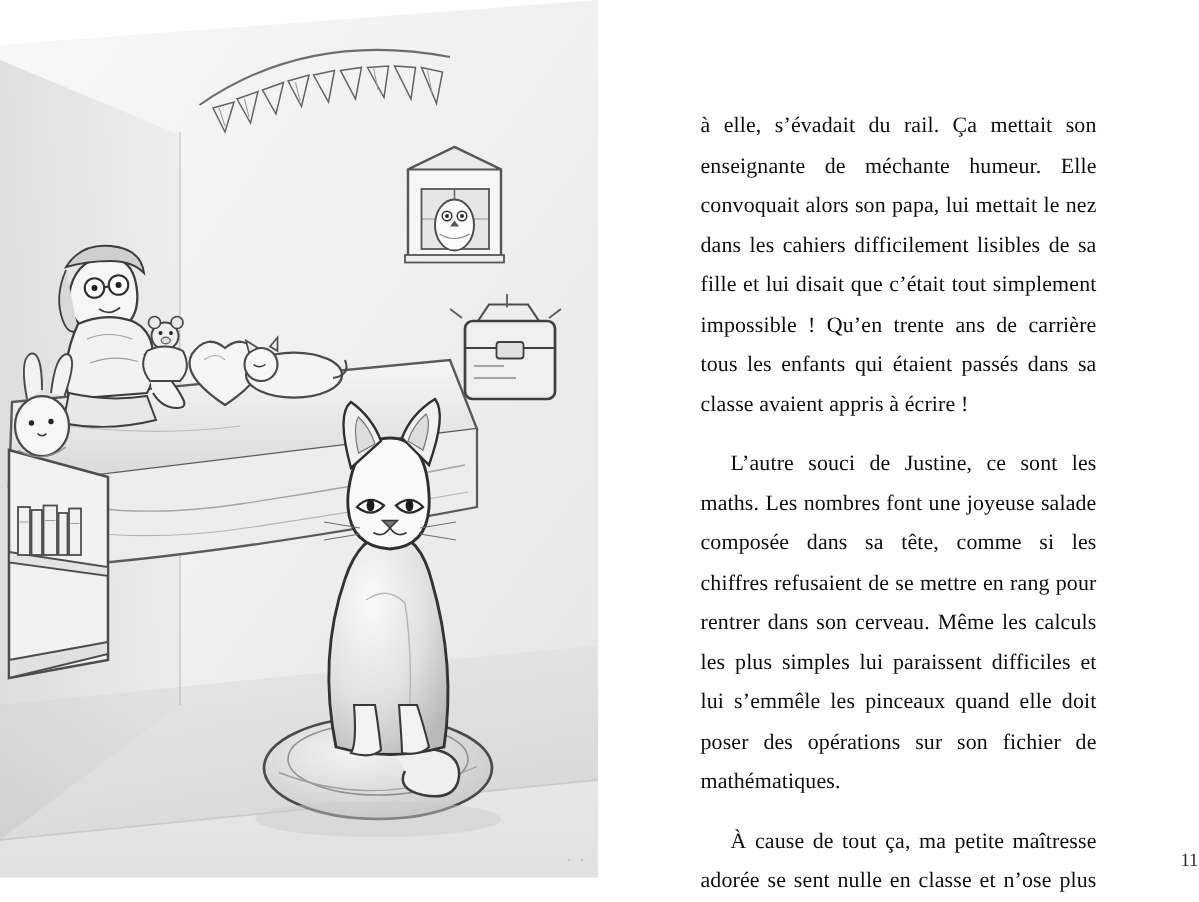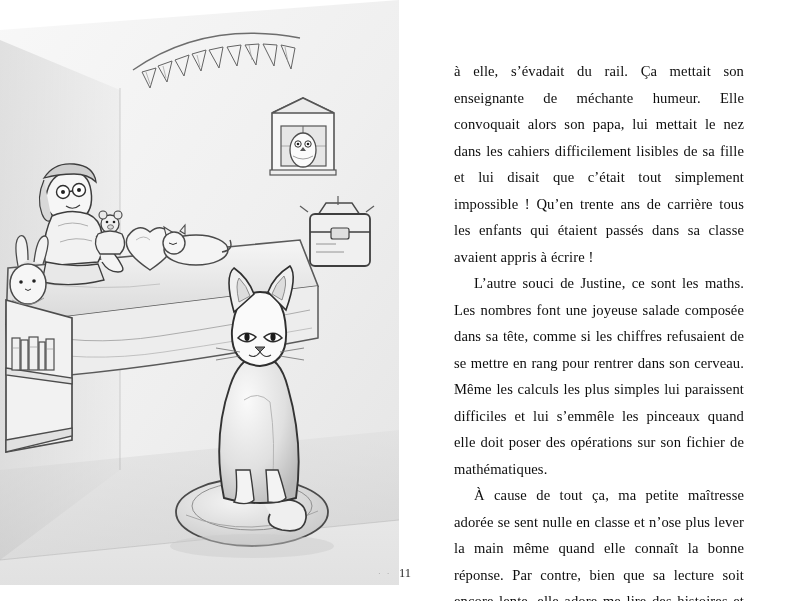--- a/index.html
+++ b/index.html
@@ -51,32 +51,32 @@
     width: 290px;
     text-align: justify;
     font-size: 14.6px;
     line-height: 26.5px;
     color: #0d0d0d;
     letter-spacing: 0.1px;
     -webkit-hyphens: manual;
     hyphens: manual;
   }
   .para {
-    margin: 0;
+    margin: 13px;
     text-indent: 0;
   }
   .para + .para {
     text-indent: 20px;
   }
   .folio {
     position: absolute;
     left: 0;
     right: 0;
     top: 566px;
-    text-align: left;
+    text-align: right;
     font-size: 12.5px;
     color: #2a2a2a;
   }
   .tiny-mark {
     position: absolute;
     left: 378px;
     top: 569px;
     font-size: 8px;
     color: #9a9a9a;
     letter-spacing: 2px;

